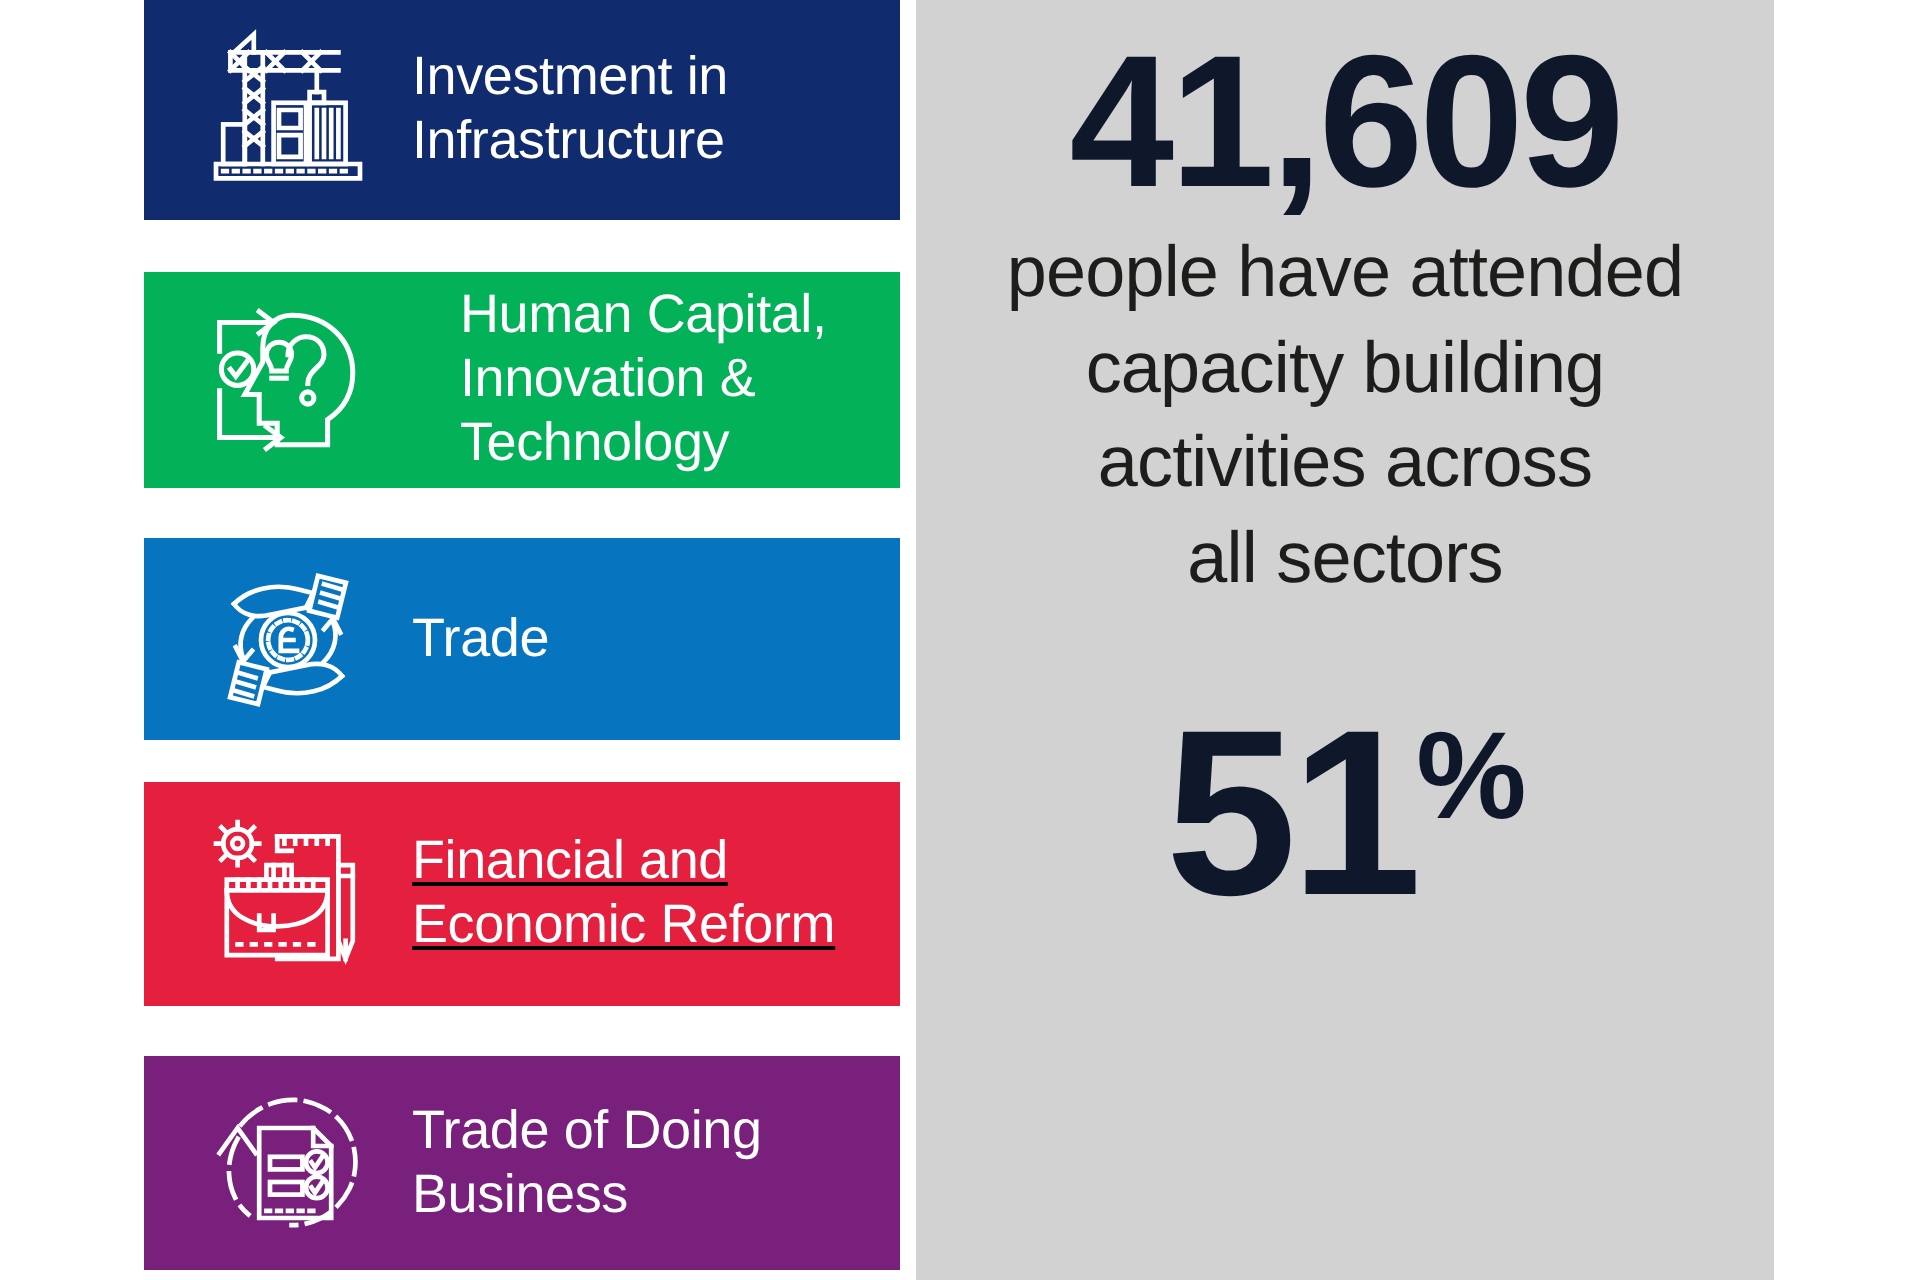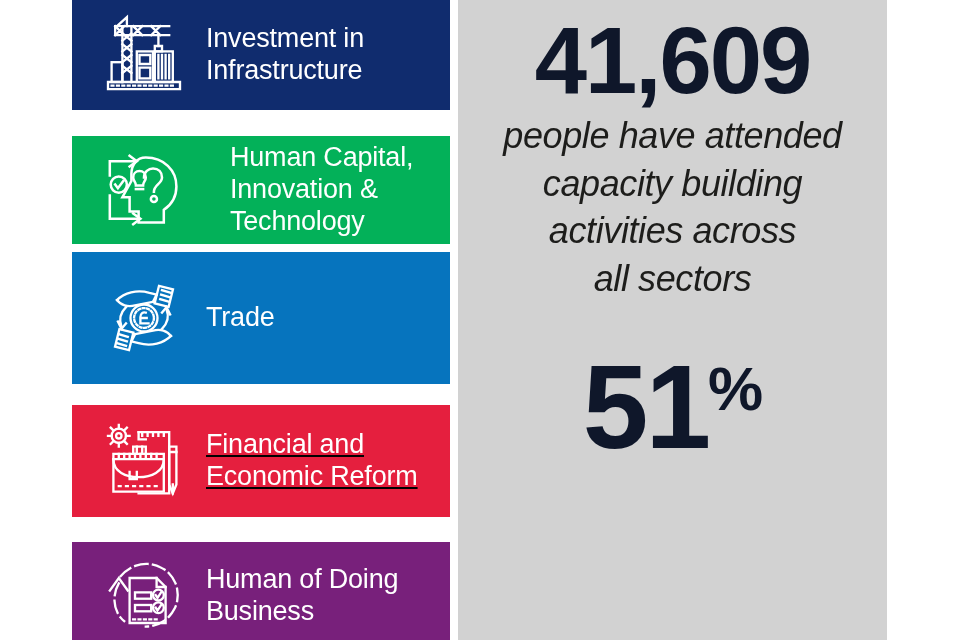--- a/index.html
+++ b/index.html
@@ -58,21 +58,21 @@
     line-height: 1.18;
     letter-spacing: -0.2px;
     padding-left: 14px;
     white-space: pre-line;
     font-weight: 400;
   }
 
   
   .sector--infra    { height: 110px; margin-top: 0px;  }
   .sector--human    { height: 108px; margin-top: 26px; gap: 24px; }
-  .sector--trade    { height: 132px; margin-top: 8px; }
+  .sector--trade    { height: 101px; margin-top: 25px; }
   .sector--finance  { height: 112px; margin-top: 21px; text-decoration: underline; }
   .sector--ease     { height: 107px; margin-top: 25px; }
 
   
   .stats {
     position: absolute;
     left: 458px;
     top: 0;
     width: 429px;
     height: 640px;
@@ -107,21 +107,20 @@
     vertical-align: 38px;
     letter-spacing: -1px;
   }
   .stat-caption {
     color: #1d1d1b;
     font-size: 36px;
     line-height: 1.32;
     letter-spacing: -0.4px;
     white-space: pre-line;
     margin-top: 4px;
-    font-style: italic;
   }
   .stat-caption--female {
     margin-top: 2px;
   }
 </style>
 </head>
 <body>
 
 <div class="infographic">
 
@@ -264,21 +263,21 @@
           <rect x="40" y="46" width="18" height="7"></rect>
           <circle cx="66" cy="49" r="6"></circle>
           <path d="M63 49 L65 52 L69 46"></path>
           <rect x="40" y="60" width="18" height="7"></rect>
           <circle cx="66" cy="63" r="6"></circle>
           <path d="M63 63 L65 66 L69 60"></path>
 
           <path d="M38 76 L40 76 M44 76 L46 76 M50 76 L52 76 M56 76 L58 76 M62 76 L64 76"></path>
         </svg>
       </span>
-      <span class="sector-label">Human of Doing
+      <span class="sector-label">Trade of Doing
 Business</span>
     </div>
 
   </div>
 
   <div class="stats">
 
     <div class="stat-block stat-block--attendance">
       <div class="big-number">41,609</div>
       <div class="stat-caption">people have attended

